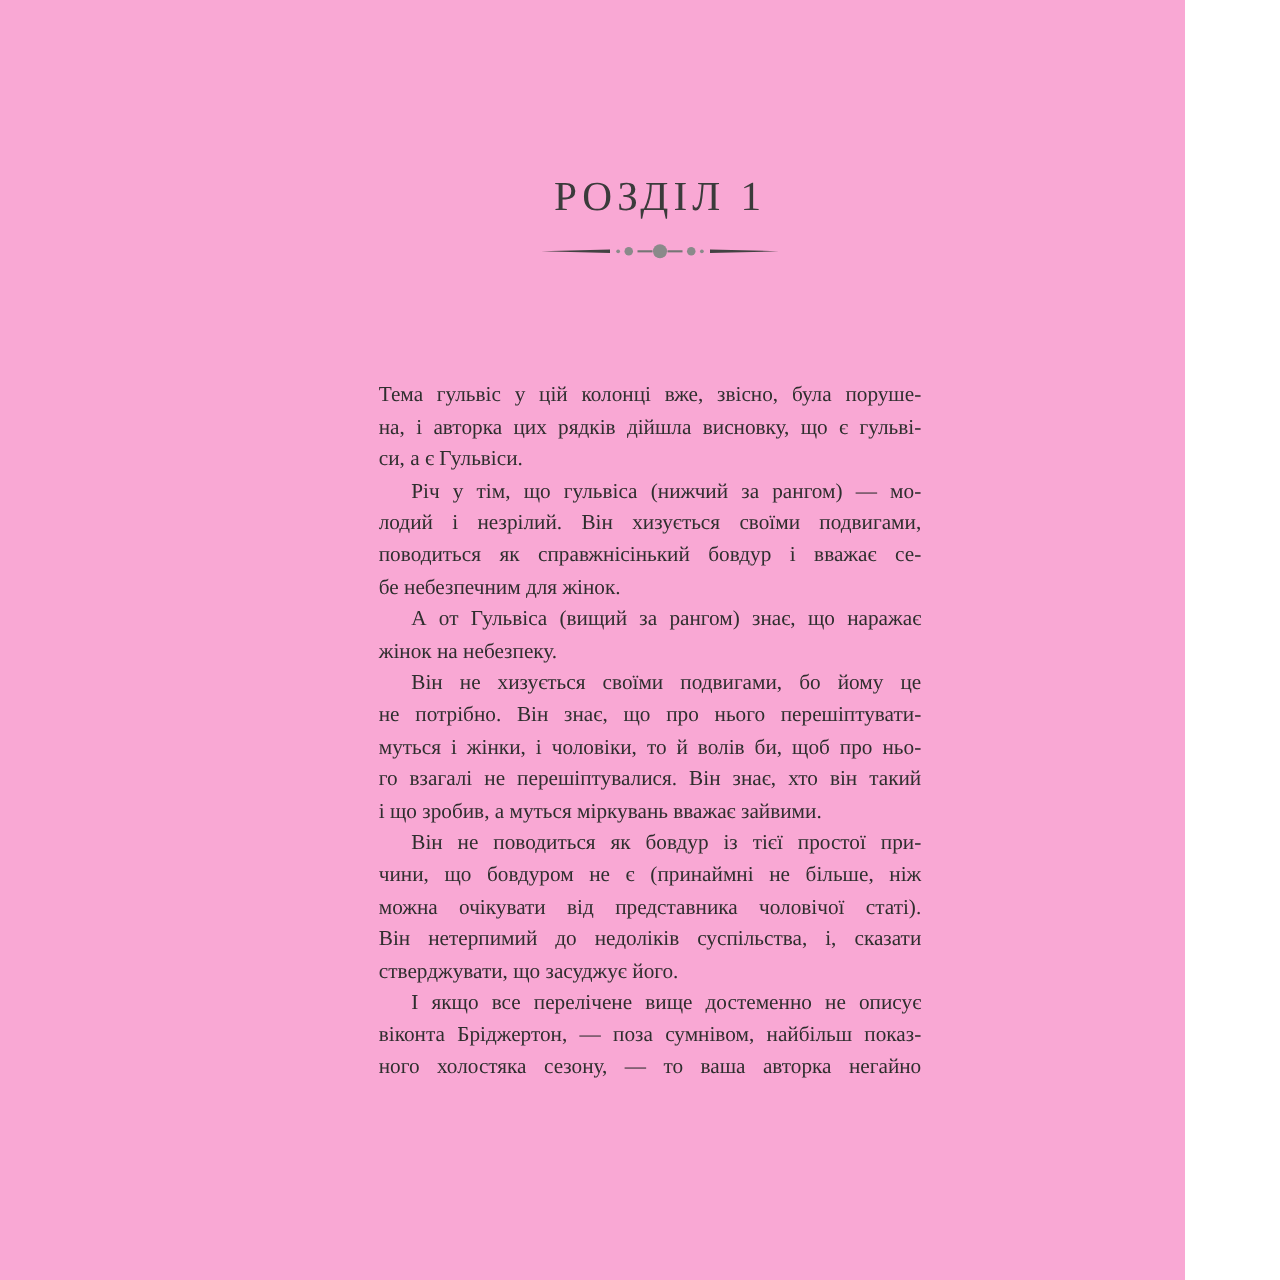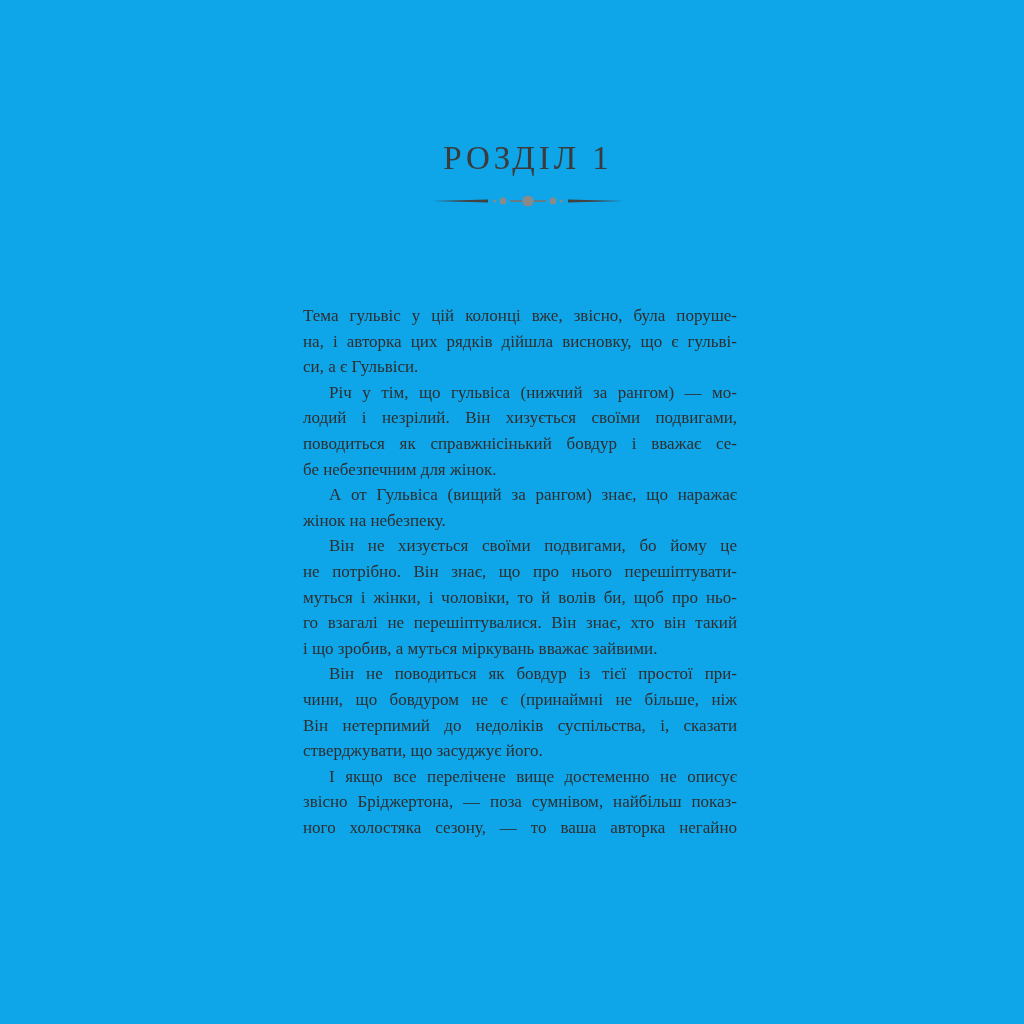--- a/index.html
+++ b/index.html
@@ -2,23 +2,23 @@
 <html><head>
 <meta charset="utf-8">
 <style>
   html, body {
     margin: 0;
     padding: 0;
     background: #ffffff;
   }
   .page {
     position: relative;
-    width: 1024px;
+    width: 948px;
     height: 1024px;
-    background: #0ea5e9;
+    background: #f9a8d4;
     overflow: hidden;
     font-family: "Liberation Serif", serif;
     text-decoration: underline;
   }
   .chapter-title {
     position: absolute;
     top: 140px;
     left: 311px;
     width: 434px;
     margin: 0;
@@ -99,20 +99,21 @@
       <div class="body-line">бе небезпечним для жінок.</div>
       <div class="body-line just indent">А от Гульвіса (вищий за рангом) знає, що наражає</div>
       <div class="body-line">жінок на небезпеку.</div>
       <div class="body-line just indent">Він не хизується своїми подвигами, бо йому це</div>
       <div class="body-line just">не потрібно. Він знає, що про нього перешіптувати-</div>
       <div class="body-line just">муться і жінки, і чоловіки, то й волів би, щоб про ньо-</div>
       <div class="body-line just">го взагалі не перешіптувалися. Він знає, хто він такий</div>
       <div class="body-line">і що зробив, а муться міркувань вважає зайвими.</div>
       <div class="body-line just indent">Він не поводиться як бовдур із тієї простої при-</div>
       <div class="body-line just">чини, що бовдуром не є (принаймні не більше, ніж</div>
+      <div class="body-line just">можна очікувати від представника чоловічої статі).</div>
       <div class="body-line just">Він нетерпимий до недоліків суспільства, і, сказати</div>
       <div class="body-line">стверджувати, що засуджує його.</div>
       <div class="body-line just indent">І якщо все перелічене вище достеменно не описує</div>
-      <div class="body-line just">звісно Бріджертона, — поза сумнівом, найбільш показ-</div>
+      <div class="body-line just">віконта Бріджертон, — поза сумнівом, найбільш показ-</div>
       <div class="body-line just">ного холостяка сезону, — то ваша авторка негайно</div>
     </div>
 
 </div>
 
 </body></html>

